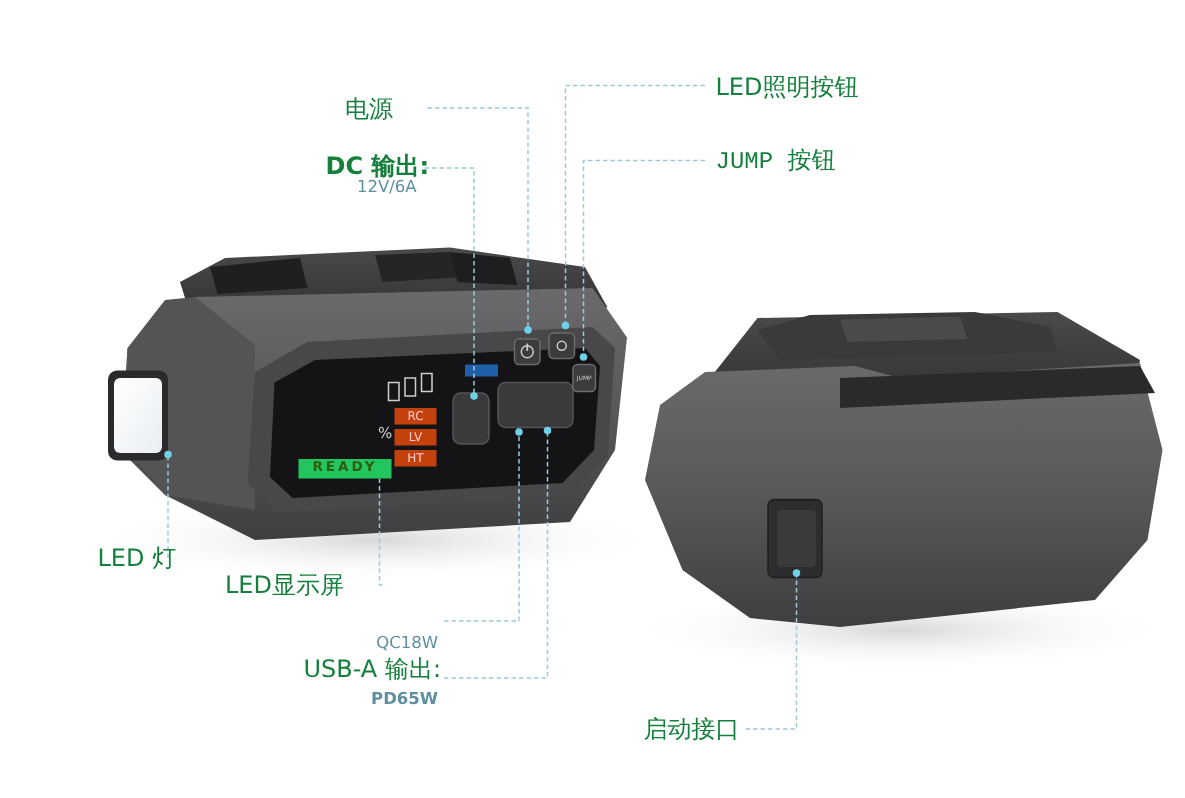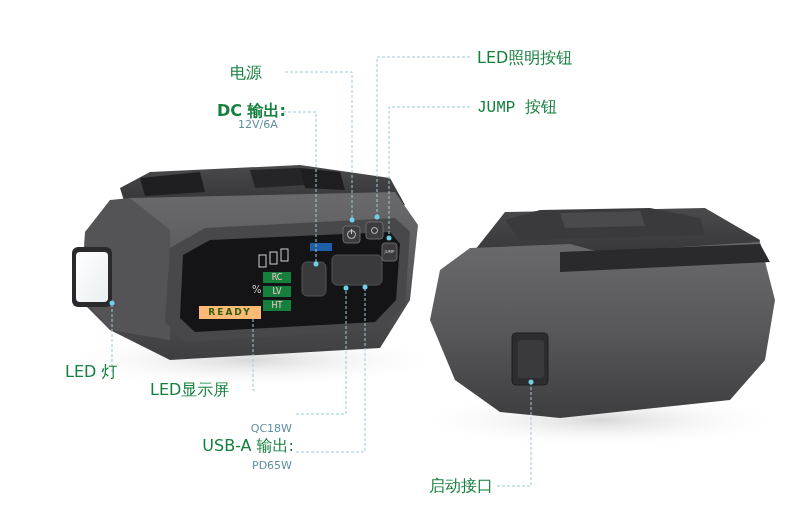--- a/index.html
+++ b/index.html
@@ -18,26 +18,26 @@
     line-height: 12px;
   }
   .right { text-align: right; }
   svg { position: absolute; left: 0; top: 0; }
   .digits {
     position: absolute; font-family: "DejaVu Sans Mono", monospace;
     color: #ffffff; font-size: 44px; font-weight: bold; letter-spacing: -2px;
     line-height: 44px;
   }
   .badge {
-    position: absolute; width: 28px; height: 11px; background: #15803d;
+    position: absolute; width: 28px; height: 11px; background: #c2410c;
     color: #ffc9c9; font-size: 8px; text-align: center; line-height: 11px;
     font-family: "DejaVu Sans", sans-serif;
   }
   .ready {
-    position: absolute; background: #fdba74; color: #2e5d10;
+    position: absolute; background: #22c55e; color: #2e5d10;
     font-size: 9px; letter-spacing: 2px; text-align: center;
     font-weight: bold; line-height: 13px;
   }
   .pct { position: absolute; color: #cfcfcf; font-size: 10px; }
 </style>
 </head>
 <body>
 
 <div class="stage">
 
@@ -162,16 +162,16 @@
 
   <div class="label" style="left:477px; top:100px;font-family:Liberation Mono, monospace;">JUMP 按钮</div>
 
   <div class="label" style="left:65px; top:364px;">LED 灯</div>
 
   <div class="label" style="left:150px; top:382px;">LED显示屏</div>
 
   <div class="label right" style="left:190px; top:406px; width:104px;margin-top:32px;">USB-A 输出:</div>
   <div class="sub right" style="left:230px; top:423px; width:62px;">QC18W</div>
 
-  <div class="sub right" style="left:230px; top:460px; width:62px;">PD65W</div>
+  <div class="sub right" style="left:230px; top:460px; width:62px;font-weight:bold;">PD65W</div>
 
   <div class="label" style="left:429px; top:478px;text-align:center;">启动接口</div>
 </div>
 
 </body></html>

